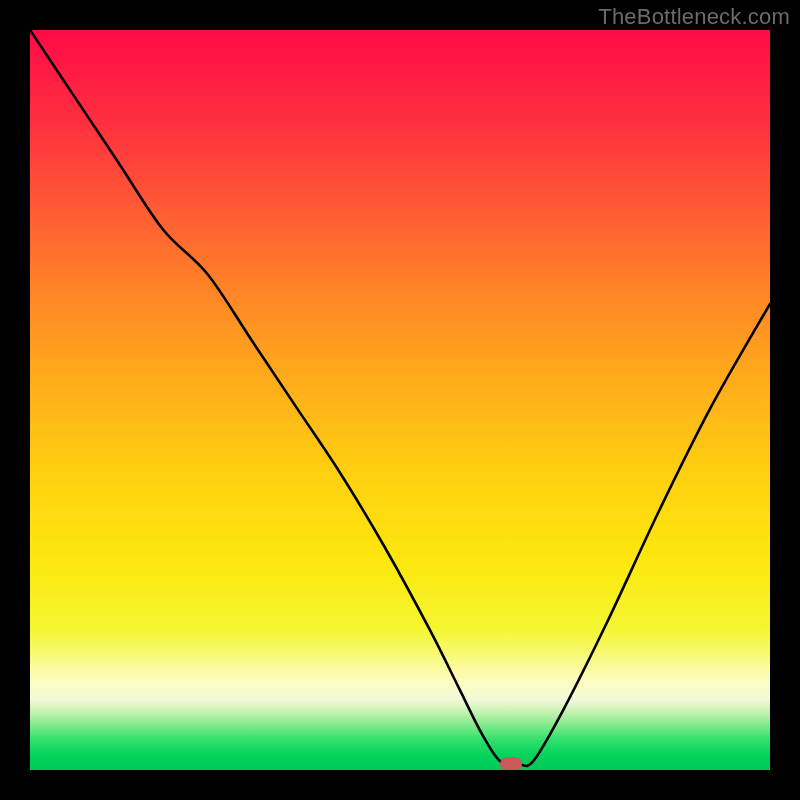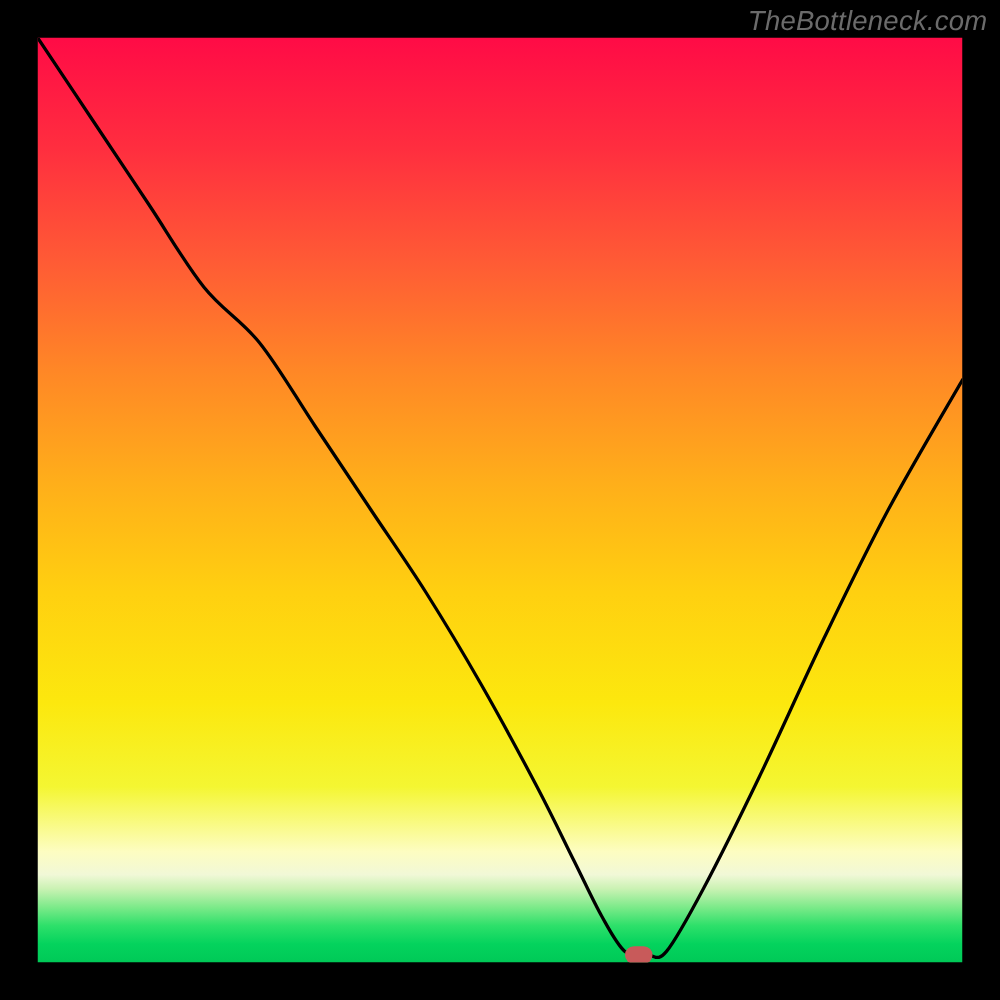--- a/index.html
+++ b/index.html
@@ -9,21 +9,20 @@
     height: 800px;
     background: #000;
     overflow: hidden;
     font-family: Arial, Helvetica, sans-serif;
   }
   .frame {
     position: relative;
     width: 800px;
     height: 800px;
     background: #000;
-    font-style: italic;
   }
   .watermark {
     position: absolute;
     top: 4px;
     right: 10px;
     font-size: 22px;
     color: #6b6b6b;
     letter-spacing: 0.2px;
     font-weight: 500;
   }

